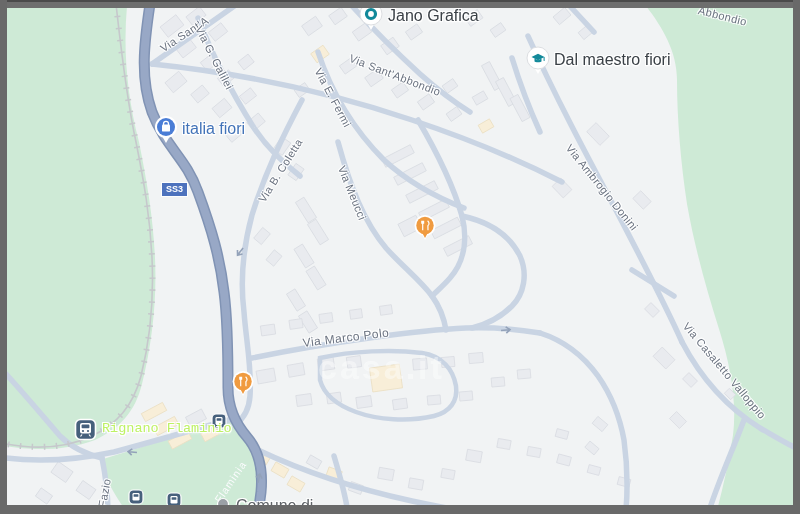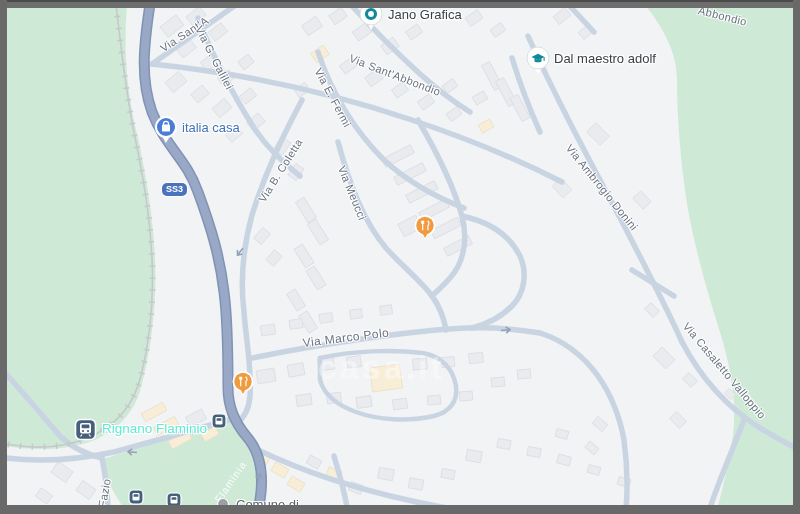--- a/index.html
+++ b/index.html
@@ -7,31 +7,31 @@
          font-family:"Liberation Sans",sans-serif;cursor:default;}
   .map{position:absolute;left:0;top:0;width:800px;height:514px;}
   svg{position:absolute;left:0;top:0;}
   
   .slabel{position:absolute;font-size:11px;color:#6b7380;letter-spacing:.4px;white-space:nowrap;
     transform-origin:0 0;z-index:3;
     text-shadow:-1px -1px 0 rgba(255,255,255,.95),1px -1px 0 rgba(255,255,255,.95),
                 -1px 1px 0 rgba(255,255,255,.95),1px 1px 0 rgba(255,255,255,.95);}
   .slabel.white{color:#fbfcfe;text-shadow:none;letter-spacing:1px;font-size:10.5px;}
   
-  .poilabel{position:absolute;font-size:13px;color:#3a4046;white-space:nowrap;z-index:4;
+  .poilabel{position:absolute;font-size:16px;color:#3a4046;white-space:nowrap;z-index:4;
     text-shadow:-1px -1px 0 #fff,1px -1px 0 #fff,-1px 1px 0 #fff,1px 1px 0 #fff,0 2px 2px rgba(255,255,255,.8);}
   .poilabel.blue{color:#4273b8;}
   .poilabel.orange{color:#c8692d;line-height:15px;}
-  .poilabel.big{font-size:13.5px;color:#5eead4;}
+  .poilabel.big{font-size:13.5px;color:#bef264;font-family:Liberation Mono, monospace;}
   .poilabel.gray{color:#5f6368;}
   .pin{position:absolute;z-index:4;}
   .watermark{position:absolute;left:318px;top:348px;font-size:34px;font-weight:bold;
     letter-spacing:3px;color:#fff;opacity:.42;z-index:2;}
   .shield{position:absolute;background:#4d72bd;color:#fff;font-size:9px;font-weight:bold;
-    line-height:13px;text-align:center;border-radius:5px;box-shadow:0 0 0 1px rgba(255,255,255,.85);
+    line-height:13px;text-align:center;border-radius:0;box-shadow:0 0 0 1px rgba(255,255,255,.85);
     padding:0 4px;z-index:3;}
   
   .fr{position:absolute;background:#696969;z-index:9;}
   .fr.t{left:0;top:0;width:800px;height:8px;background:linear-gradient(#4a4a4a 0 2px,#6e6e6e 2px);}
   .fr.b{left:0;bottom:0;width:800px;height:9px;}
   .fr.l{left:0;top:0;width:7px;height:514px;}
   .fr.r{right:0;top:0;width:7px;height:514px;}
   .bG{fill:#e9ebef;stroke:#d9dce2;stroke-width:.8;}
   .bY{fill:#f8eed8;stroke:#ebdfc3;stroke-width:.8;}
 </style>
@@ -305,22 +305,22 @@
   <rect x="5.6" y="5.2" width="4.8" height="2.6" rx=".6" fill="#46607c"></rect>
         </svg>
 </div>
 <div class="pin" style="left:215px;top:496px">
   <svg width="16" height="16">
           <circle cx="8" cy="8" r="5.5" fill="#9aa0a6" stroke="#fff" stroke-width="1.2"></circle>
         </svg>
 </div>
 
 <div class="poilabel" style="left:388px;top:7px">Jano Grafica</div>
-<div class="poilabel" style="left:554px;top:51px">Dal maestro adolf</div>
-<div class="poilabel blue" style="left:182px;top:120px">italia casa</div>
+<div class="poilabel" style="left:554px;top:51px">Dal maestro fiori</div>
+<div class="poilabel blue" style="left:182px;top:120px">italia fiori</div>
 <div class="poilabel orange" style="left:258px;top:371px">
 </div>
 <div class="poilabel big" style="left:102px;top:421px">Rignano Flaminio</div>
 <div class="poilabel gray" style="left:236px;top:497px">Comune di</div>
 
 <div class="shield" style="left:162px;top:183px">SS3</div>
 <div class="shield" style="left:-7px;top:486px">8</div>
 
 </div>
 

